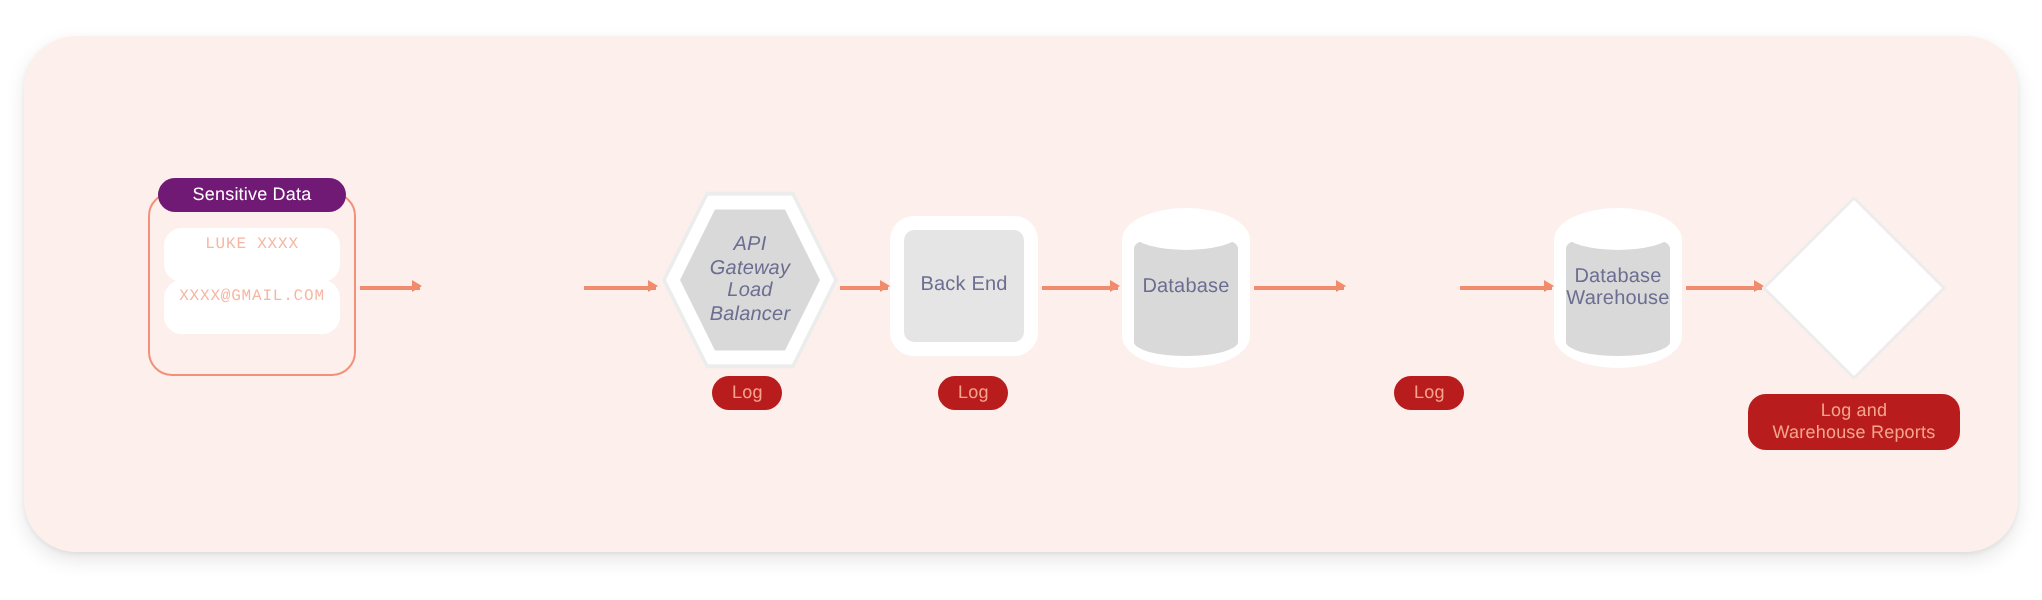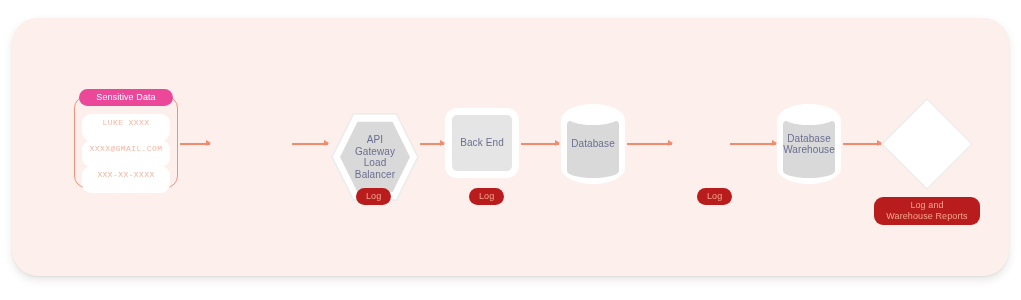--- a/index.html
+++ b/index.html
@@ -59,21 +59,21 @@
     border-radius: 12px;
     box-sizing: border-box;
     background: #fdf0ec;
   }
   #sensitive-title {
     position: absolute;
     left: 79px;
     top: 89px;
     width: 94px;
     height: 17px;
-    background: #ec4899;
+    background: #701a75;
     border-radius: 9px;
     color: #ffffff;
     font-size: 9px;
     line-height: 17px;
     text-align: center;
     letter-spacing: 0.1px;
   }
   .sensitive-item {
     position: absolute;
     left: 82px;
@@ -122,23 +122,24 @@
     border: 4px solid #ffffff;
     box-shadow: 0 0 0 2px #e8e8e8;
     display: flex;
     align-items: center;
     justify-content: center;
   }
 
   
   #node-gateway {
     left: 331px;
-    top: 112px;
+    top: 95px;
     width: 88px;
     height: 90px;
+    font-style: italic;
   }
   .hex-outer, .hex-inner {
     position: absolute;
     left: 0; top: 0;
     width: 100%; height: 100%;
     clip-path: polygon(25% 1%, 75% 1%, 100% 50%, 75% 99%, 25% 99%, 0% 50%);
   }
   .hex-outer { background: #ececec; }
   .hex-inner {
     background: #ffffff;
@@ -308,21 +309,20 @@
 <body>
 
 <div id="canvas">
 
   <div id="panel"></div>
 
   <div id="sensitive-group"></div>
   <div id="sensitive-title">Sensitive Data</div>
   <div class="sensitive-item" id="sens-0">LUKE  XXXX</div>
   <div class="sensitive-item" id="sens-1">XXXX@GMAIL.COM</div>
-  <div class="sensitive-item" id="sens-2">XXX-XX-XXXX</div>
 
   <div class="arrow" style="left:180px; width:30px;"></div>
   <div class="arrow" style="left:292px; width:36px;"></div>
   <div class="arrow" style="left:420px; width:24px;"></div>
   <div class="arrow" style="left:521px; width:38px;"></div>
   <div class="arrow" style="left:627px; width:45px;"></div>
   <div class="arrow" style="left:730px; width:46px;"></div>
   <div class="arrow" style="left:843px; width:38px;"></div>
 
 

